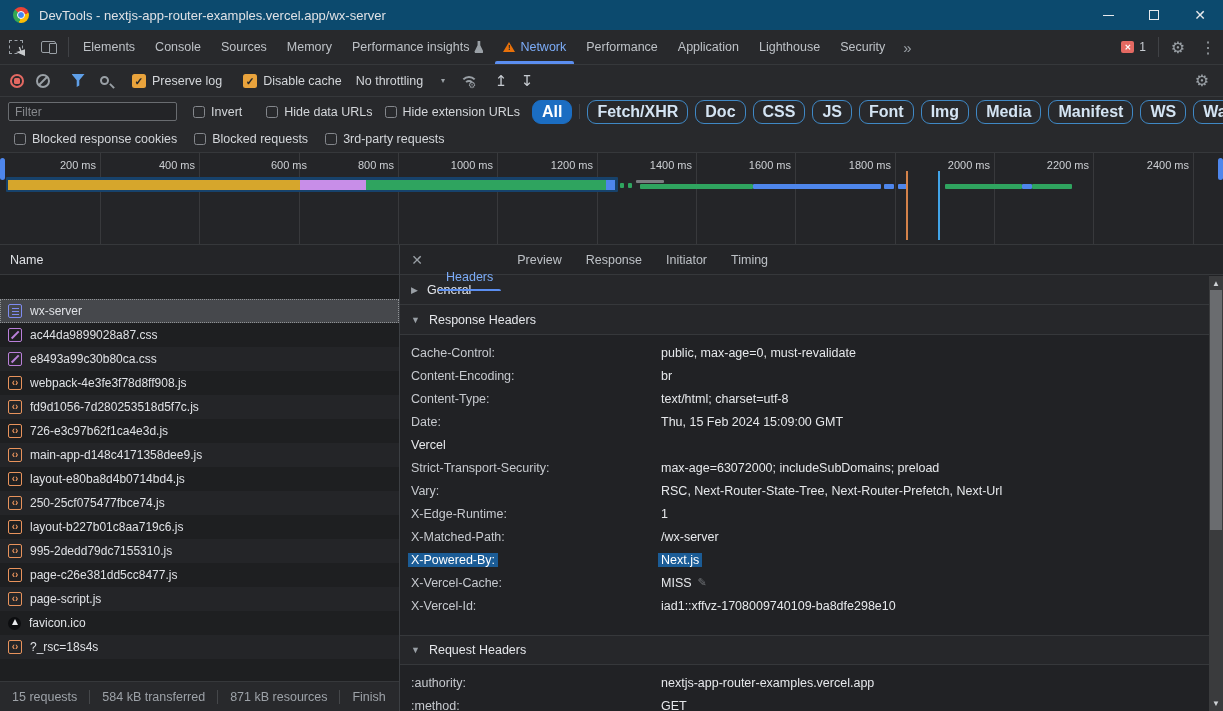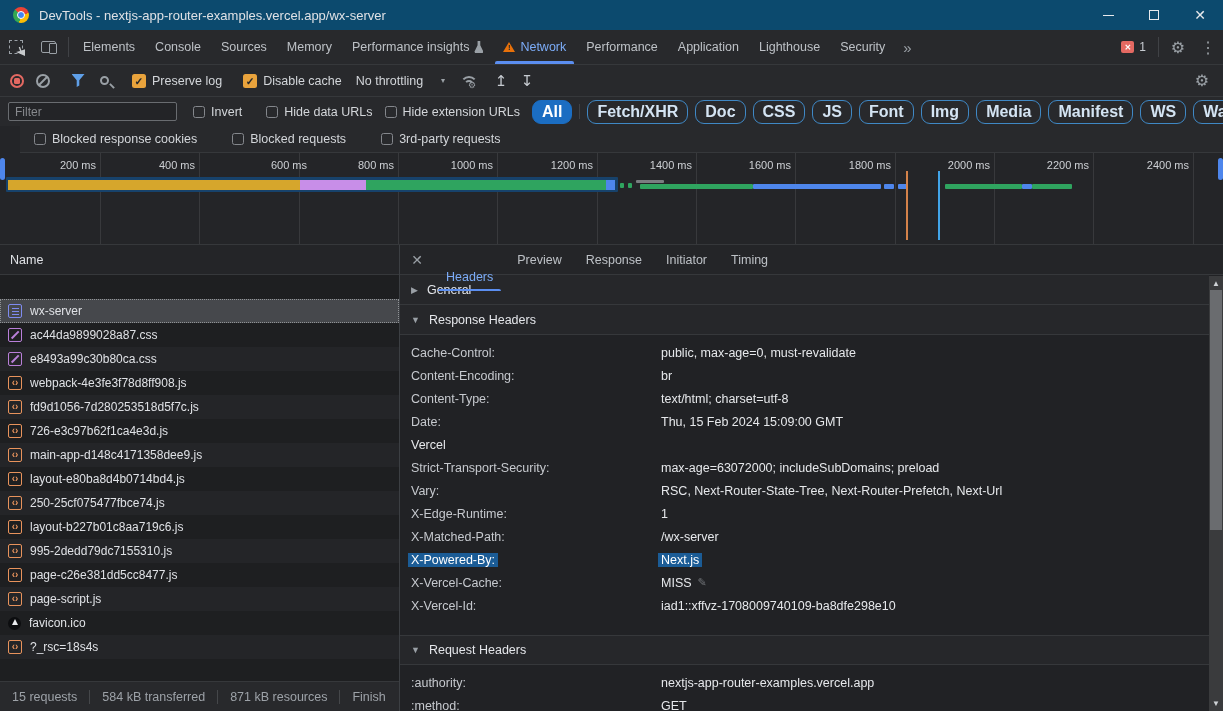--- a/index.html
+++ b/index.html
@@ -76,21 +76,21 @@
 
   
   .filterrow { height:29px; background:#28292c; display:flex; align-items:center; flex:none; padding-left:8px; }
   .filter-input { width:176px; height:19px; background:#232427; border:1px solid #696c70; border-radius:2px;
     color:#dfe1e5; font-size:12px; padding:0 6px; outline:none; font-family:"Liberation Sans",sans-serif; }
   .filter-input::placeholder { color:#87898d; }
   .chips { display:flex; align-items:center; gap:7px; margin-left:6px; }
   .chip { border:1px solid #3f88c5; border-radius:9px; color:#d4e4f3; font-size:16px; font-weight:bold;
     padding:2px 9px; white-space:nowrap; }
   .chip.sel { background:#1b6dc2; border-color:#1b6dc2; color:#fff; }
-  .filterrow2 { height:27px; background:#28292c; border-bottom:1px solid #36383b; display:flex; align-items:center; flex:none; padding-left:8px; gap:23px;margin-left:20px; }
+  .filterrow2 { height:27px; background:#28292c; border-bottom:1px solid #36383b; display:flex; align-items:center; flex:none; padding-left:8px; gap:5px; }
 
   
   .overview { height:92px; background:#242528; border-bottom:1px solid #36383b; position:relative; flex:none; overflow:hidden; }
   .gridline { position:absolute; top:0; bottom:0; width:1px; background:#38393c; }
   .tick { position:absolute; top:6px; width:93px; text-align:right; color:#cdd0d4; font-size:11px; }
   .ov-handle { position:absolute; top:5px; width:5px; height:22px; background:#4e86ec; border-radius:3px; }
   .band { position:absolute; left:6px; top:24px; width:612px; height:15px; background:#17426b; border-radius:1px; }
   .band .seg { position:absolute; top:2.5px; height:10px; }
   .thin { position:absolute; height:5px; border-radius:1px; }
   .vline { position:absolute; top:18px; bottom:4px; width:2px; }

